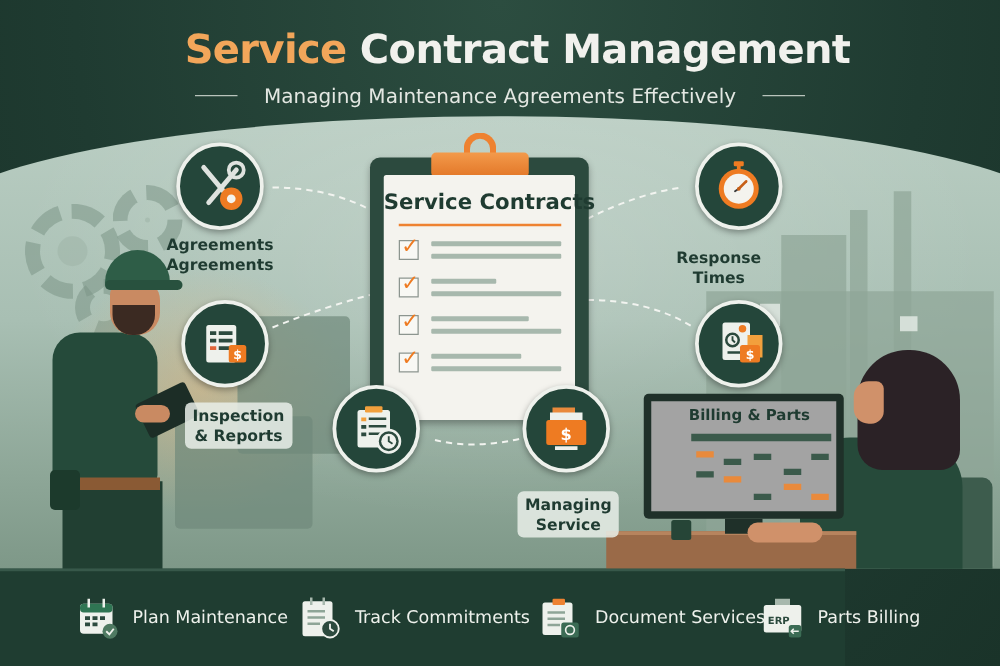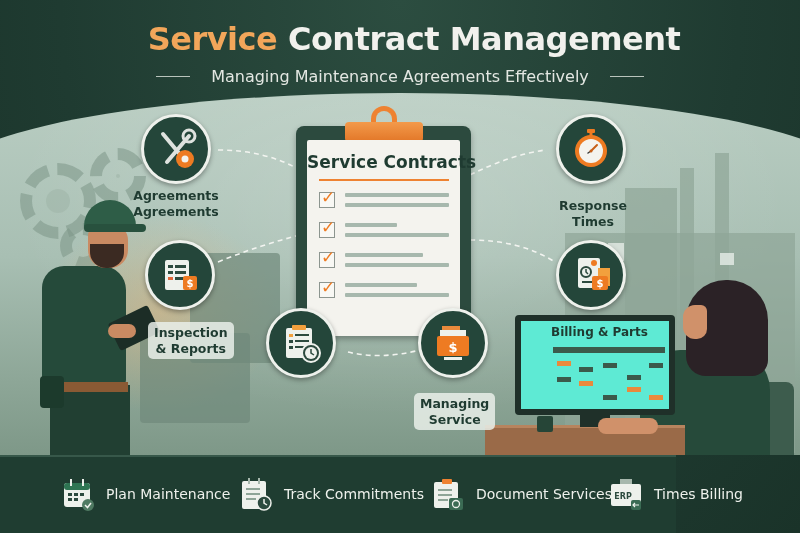--- a/index.html
+++ b/index.html
@@ -91,21 +91,21 @@
   .beard { position:absolute; left: 66px; top: 44px; width: 34px; height: 24px; background:#3b2a22; border-radius: 0 0 16px 16px; }
   .torso { position:absolute; left: 18px; top: 66px; width: 84px; height: 120px; background:#254a3a; border-radius: 22px 24px 6px 6px; }
   .legs { position:absolute; left: 26px; top: 185px; width: 80px; height: 70px; background:#213f32; }
   .belt { position:absolute; left: 22px; top: 182px; width: 82px; height: 10px; background:#8a5a34; }
   .pouch { position:absolute; left: 16px; top: 176px; width: 24px; height: 32px; background:#1c3a2c; border-radius: 4px; }
   .tablet { position:absolute; left: 88px; top: 113px; width: 44px; height: 30px; background:#1c2d26; border-radius: 3px; transform: rotate(-26deg); }
   .hand { position:absolute; left: 84px; top: 124px; width: 28px; height: 14px; background:#c98a62; border-radius: 8px; }
 
   .desk { position:absolute; left: 485px; top: 425px; width: 200px; height: 30px; background:#9a6a48; border-top: 3px solid #b7845e; }
   .monitor { position:absolute; left: 515px; top: 315px; width: 160px; height: 100px; background:#1f3029; border-radius: 4px; padding: 6px; }
-  .screen { width:100%; height:100%; background:#5eead4; position:relative; overflow:hidden; }
+  .screen { width:100%; height:100%; background:#a3a3a3; position:relative; overflow:hidden; }
   .screen-title { position:absolute; left: 30px; top: 4px; font-weight:bold; font-size: 12px; color:#1f3b31; }
   .screen-bar { position:absolute; left: 32px; top: 26px; width: 112px; height: 6px; background:#3b5a4b; }
   .grid-cell { position:absolute; height:5px; }
   .monitor-stand { position:absolute; left: 580px; top: 415px; width: 30px; height: 12px; background:#1f3029; }
   .mug { position:absolute; left: 537px; top: 416px; width: 16px; height: 16px; background:#264537; border-radius: 2px; }
   .woman-hair { position:absolute; left: 686px; top: 280px; width: 82px; height: 96px; background:#2b2226; border-radius: 40px 40px 16px 20px; }
   .woman-face { position:absolute; left: 683px; top: 305px; width: 24px; height: 34px; background:#d0916a; border-radius: 12px 6px 10px 12px; }
   .woman-body { position:absolute; left: 640px; top: 350px; width: 130px; height: 105px; background:#264a3a; border-radius: 40px 40px 0 0; }
   .woman-arm { position:absolute; left: 598px; top: 418px; width: 60px; height: 16px; background:#d0916a; border-radius: 8px; }
   .chair { position:absolute; left: 712px; top: 382px; width: 82px; height: 73px; background:#3d5c4d; border-radius: 8px 8px 0 0; }
@@ -311,21 +311,21 @@
     <svg viewBox="0 0 46 46">
       <rect x="19" y="3" width="8" height="4" rx="1" fill="#ee7b22"></rect>
       <rect x="21.5" y="6" width="3" height="4" fill="#ee7b22"></rect>
       <circle cx="23" cy="25" r="16" fill="#ee7b22"></circle>
       <circle cx="23" cy="25" r="12" fill="#f4f3ee"></circle>
       <path d="M23 25 L29 19" stroke="#c75f17" stroke-width="2" stroke-linecap="round"></path>
       <path d="M23 25 L20 27" stroke="#3b3b3b" stroke-width="1.5" stroke-linecap="round"></path>
       <circle cx="23" cy="25" r="1.5" fill="#c75f17"></circle>
     </svg>
   </div>
-  <div class="badge-label" style="left:538px; top:198px; width:110px;">
+  <div class="badge-label" style="left:520px; top:198px; width:110px;">
     <div>Response Times</div>
   </div>
 
   <div class="badge" style="left:556px; top:240px;">
     <svg viewBox="0 0 46 46">
       <rect x="10" y="6" width="22" height="30" rx="2" fill="#eef1ec"></rect>
       <circle cx="26" cy="11" r="3" fill="#ee7b22"></circle>
       <circle cx="18" cy="20" r="5" fill="none" stroke="#2c4a3e" stroke-width="2"></circle>
       <path d="M18 17 V20 L20 22" stroke="#2c4a3e" stroke-width="1.5" fill="none"></path>
       <rect x="14" y="29" width="12" height="2" fill="#2c4a3e"></rect>
@@ -392,17 +392,17 @@
     <div class="footer-item" style="left:608px;">
       <div class="footer-icon">
         <svg viewBox="0 0 36 36">
           <rect x="12" y="3" width="12" height="6" fill="#a7b8ad"></rect>
           <rect x="3" y="8" width="30" height="22" rx="2" fill="#eef1ec"></rect>
           <text x="15" y="23" text-anchor="middle" font-size="8" font-weight="bold" fill="#2c4a3e" font-family="DejaVu Sans, sans-serif">ERP</text>
           <rect x="23" y="24" width="10" height="10" rx="2" fill="#3b6b54"></rect>
           <path d="M31 29 H25 M27 27 L25 29 L27 31" stroke="#eef1ec" stroke-width="1.2" fill="none"></path>
         </svg>
       </div>
-      <span class="footer-label">Times Billing</span>
+      <span class="footer-label">Parts Billing</span>
     </div>
   </div>
 
 </div>
 
 </body></html>

